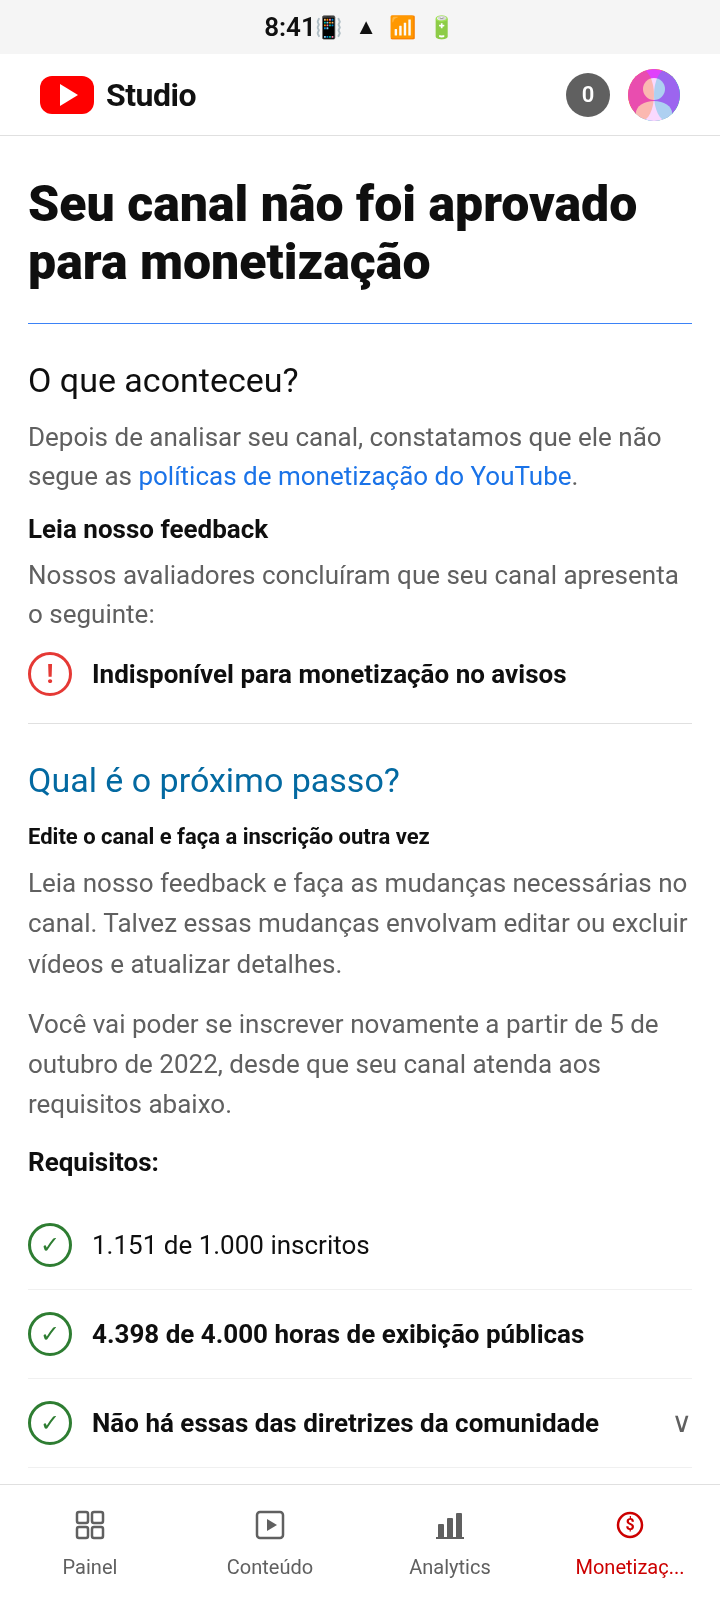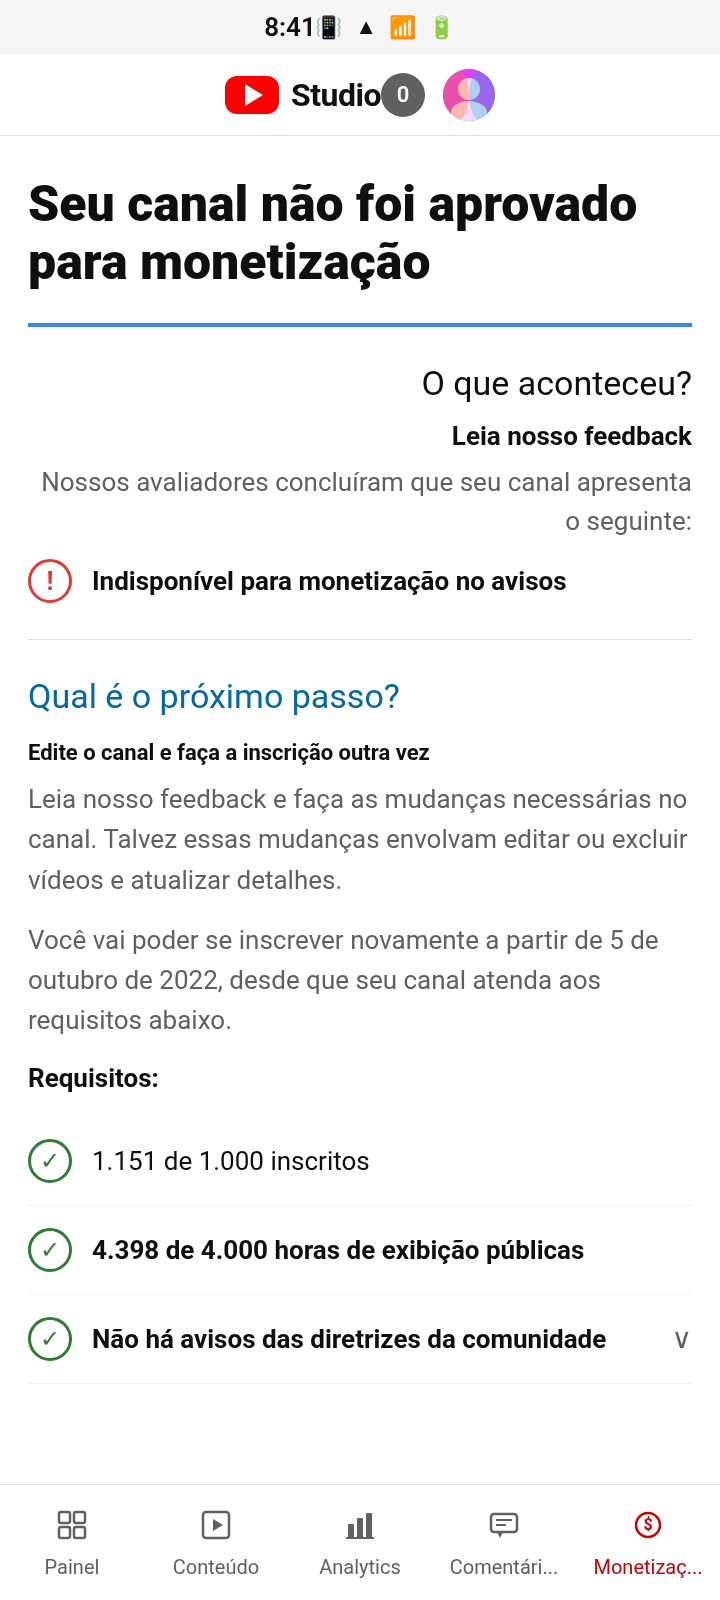--- a/index.html
+++ b/index.html
@@ -34,21 +34,21 @@
     }
     .status-icon {
       font-size: 22px;
       color: #111;
     }
 
     
     .topbar {
       display: flex;
       align-items: center;
-      justify-content: center;
+      justify-content: space-between;
       padding: 14px 40px;
       background: #fff;
       border-bottom: 1px solid #e0e0e0;
       height: 82px;
     }
     .logo-area {
       display: flex;
       align-items: center;
       gap: 12px;
     }
@@ -112,34 +112,33 @@
 
     
     .main-content {
       padding: 0 28px;
       background: #fff;
     }
 
     
     .page-heading {
       padding: 40px 0 32px 0;
-      border-bottom: 4px solid #3b82f6;
+      border-bottom: 1px solid #3b82f6;
     }
     .page-title {
       font-size: 50px;
       font-weight: 900;
       color: #0f0f0f;
       line-height: 1.15;
     }
 
     
     .section {
-      padding: 36px 0 36px 0;
+      padding: 36px 0 27px 0;
       border-bottom: 1px solid #e0e0e0;
-      text-align: right;
     }
     .section-title {
       font-size: 34px;
       font-weight: 400;
       color: #0f0f0f;
       margin-bottom: 18px;
     }
     .section-text {
       font-size: 26px;
       color: #606060;
@@ -322,20 +321,23 @@
 </div>
 
 <div class="main-content content-wrapper">
 
   <div class="page-heading">
     <h1 class="page-title">Seu canal não foi aprovado para monetização</h1>
   </div>
 
   <div class="section">
     <h2 class="section-title">O que aconteceu?</h2>
+    <p class="section-text">
+      <span>Depois de analisar seu canal, constatamos que ele não segue as </span><a class="link-text">políticas de monetização do YouTube</a><span>.</span>
+    </p>
     <p class="subsection-title">Leia nosso feedback</p>
     <p class="section-text">Nossos avaliadores concluíram que seu canal apresenta o seguinte:</p>
     <div class="warning-item">
       <div class="warning-icon">!</div>
       <span class="warning-text">Indisponível para monetização no avisos</span>
     </div>
   </div>
 
   <div class="next-section">
     <h2 class="next-title">Qual é o próximo passo?</h2>
@@ -349,21 +351,21 @@
       <span class="req-text">1.151 de 1.000 inscritos</span>
     </div>
 
     <div class="req-item">
       <div class="check-icon">✓</div>
       <span class="req-text"><strong>4.398 de 4.000 horas de exibição públicas</strong></span>
     </div>
 
     <div class="req-item">
       <div class="check-icon">✓</div>
-      <span class="req-text"><strong>Não há avisos das diretrizes da comunidade</strong></span>
+      <span class="req-text"><strong>Não há essas das diretrizes da comunidade</strong></span>
       <span class="chevron-icon">∨</span>
     </div>
 
   </div>
 </div>
 
 <div class="bottom-nav">
 
   <div class="nav-item">
     <span class="nav-icon">
@@ -392,31 +394,20 @@
       <svg width="30" height="30" viewBox="0 0 30 30" fill="none">
         <rect x="3" y="14" width="6" height="14" rx="1" fill="#606060"></rect>
         <rect x="12" y="8" width="6" height="20" rx="1" fill="#606060"></rect>
         <rect x="21" y="3" width="6" height="25" rx="1" fill="#606060"></rect>
         <line x1="1" y1="28" x2="29" y2="28" stroke="#606060" stroke-width="2"></line>
       </svg>
     </span>
     <span class="nav-label">Analytics</span>
   </div>
 
-  <div class="nav-item">
-    <span class="nav-icon">
-      <svg width="30" height="30" viewBox="0 0 30 30" fill="none">
-        <rect x="2" y="4" width="26" height="18" rx="3" stroke="#606060" stroke-width="2.5"></rect>
-        <line x1="7" y1="10" x2="23" y2="10" stroke="#606060" stroke-width="2"></line>
-        <line x1="7" y1="15" x2="17" y2="15" stroke="#606060" stroke-width="2"></line>
-        <polygon points="8,22 14,22 11,28" fill="#606060"></polygon>
-      </svg>
-    </span>
-    <span class="nav-label">Comentári...</span>
-  </div>
 
   <div class="nav-item">
     <span class="nav-icon active">
       <svg width="30" height="30" viewBox="0 0 30 30" fill="none">
         <circle cx="15" cy="15" r="12" stroke="#cc0000" stroke-width="2.5"></circle>
         <text x="15" y="20" text-anchor="middle" font-size="16" fill="#cc0000" font-weight="bold">$</text>
       </svg>
     </span>
     <span class="nav-label active">Monetizaç...</span>
   </div>

